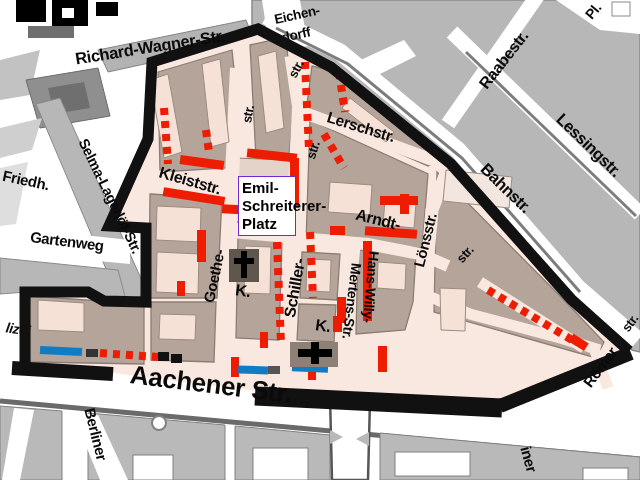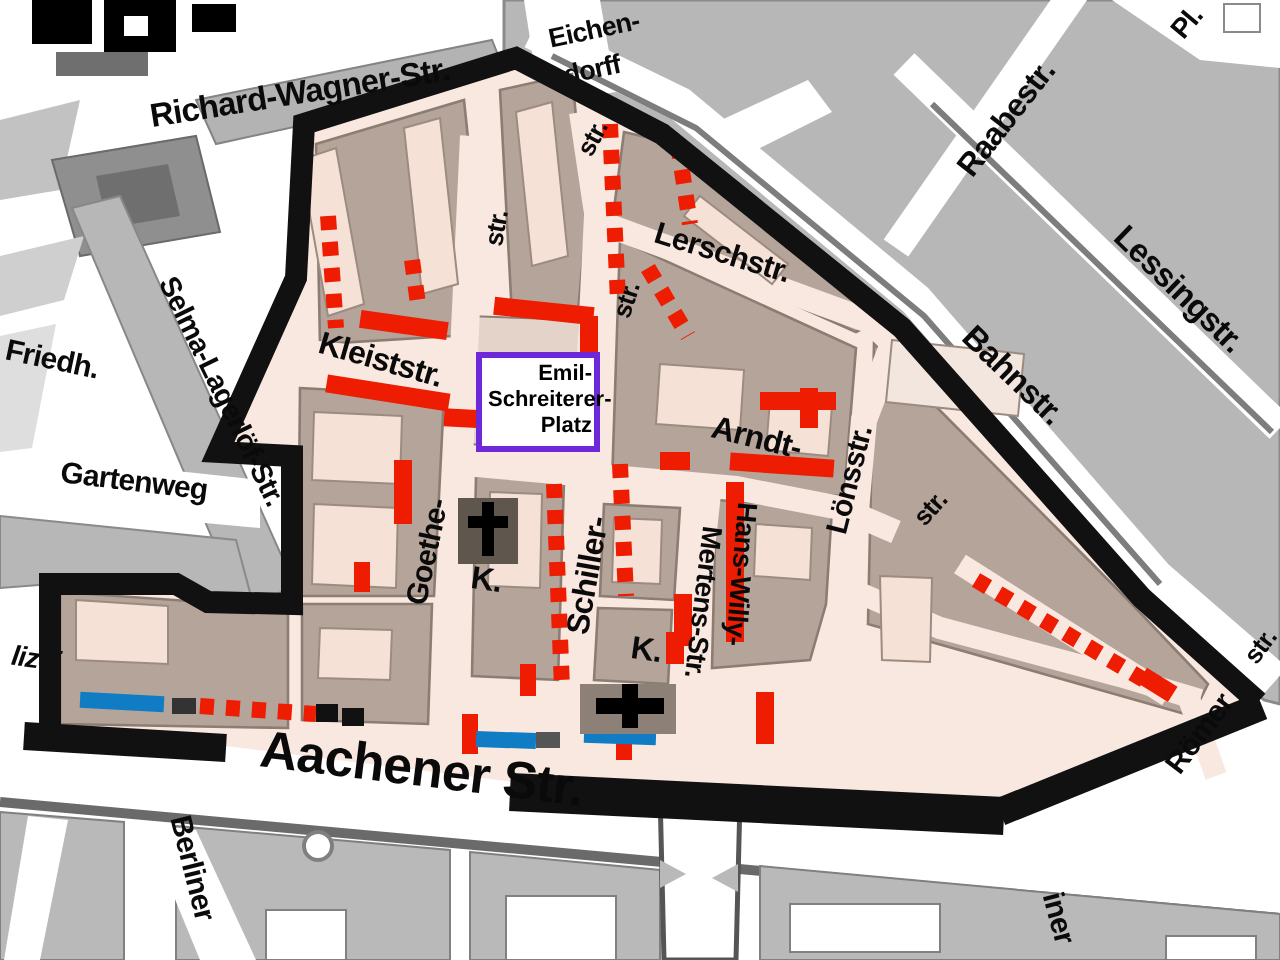--- a/index.html
+++ b/index.html
@@ -5,22 +5,22 @@
   html,body{margin:0;padding:0;background:#888;}
   .map{position:relative;width:640px;height:480px;overflow:hidden;background:#ffffff;
        font-family:"Liberation Sans",sans-serif;}
   .map svg{position:absolute;left:0;top:0;}
   #base-svg{z-index:1;}
   .lbl{position:absolute;white-space:nowrap;color:#0a0a0a;font-weight:700;
        letter-spacing:-0.4px;transform-origin:center center;line-height:1;z-index:4;}
   .lbl.under{z-index:2;}
   #boundary-svg{z-index:3;}
   .place-box{position:absolute;left:238px;top:176px;width:52px;z-index:4;
-       background:#ffffff;border:3px solid #6d28d9;padding:2px 1px 2px 3px;
-       font-size:11px;font-weight:700;line-height:1.2;color:#000;text-align:right;}
+       background:#ffffff;border:1px solid #6d28d9;padding:2px 1px 2px 3px;
+       font-size:15px;font-weight:700;line-height:1.2;color:#000;}
   .place-box div{white-space:nowrap;}
 </style>
 </head>
 <body>
 
 <div class="map">
 
   <svg id="base-svg" width="640" height="480" viewBox="0 0 640 480">
 
     <g>

